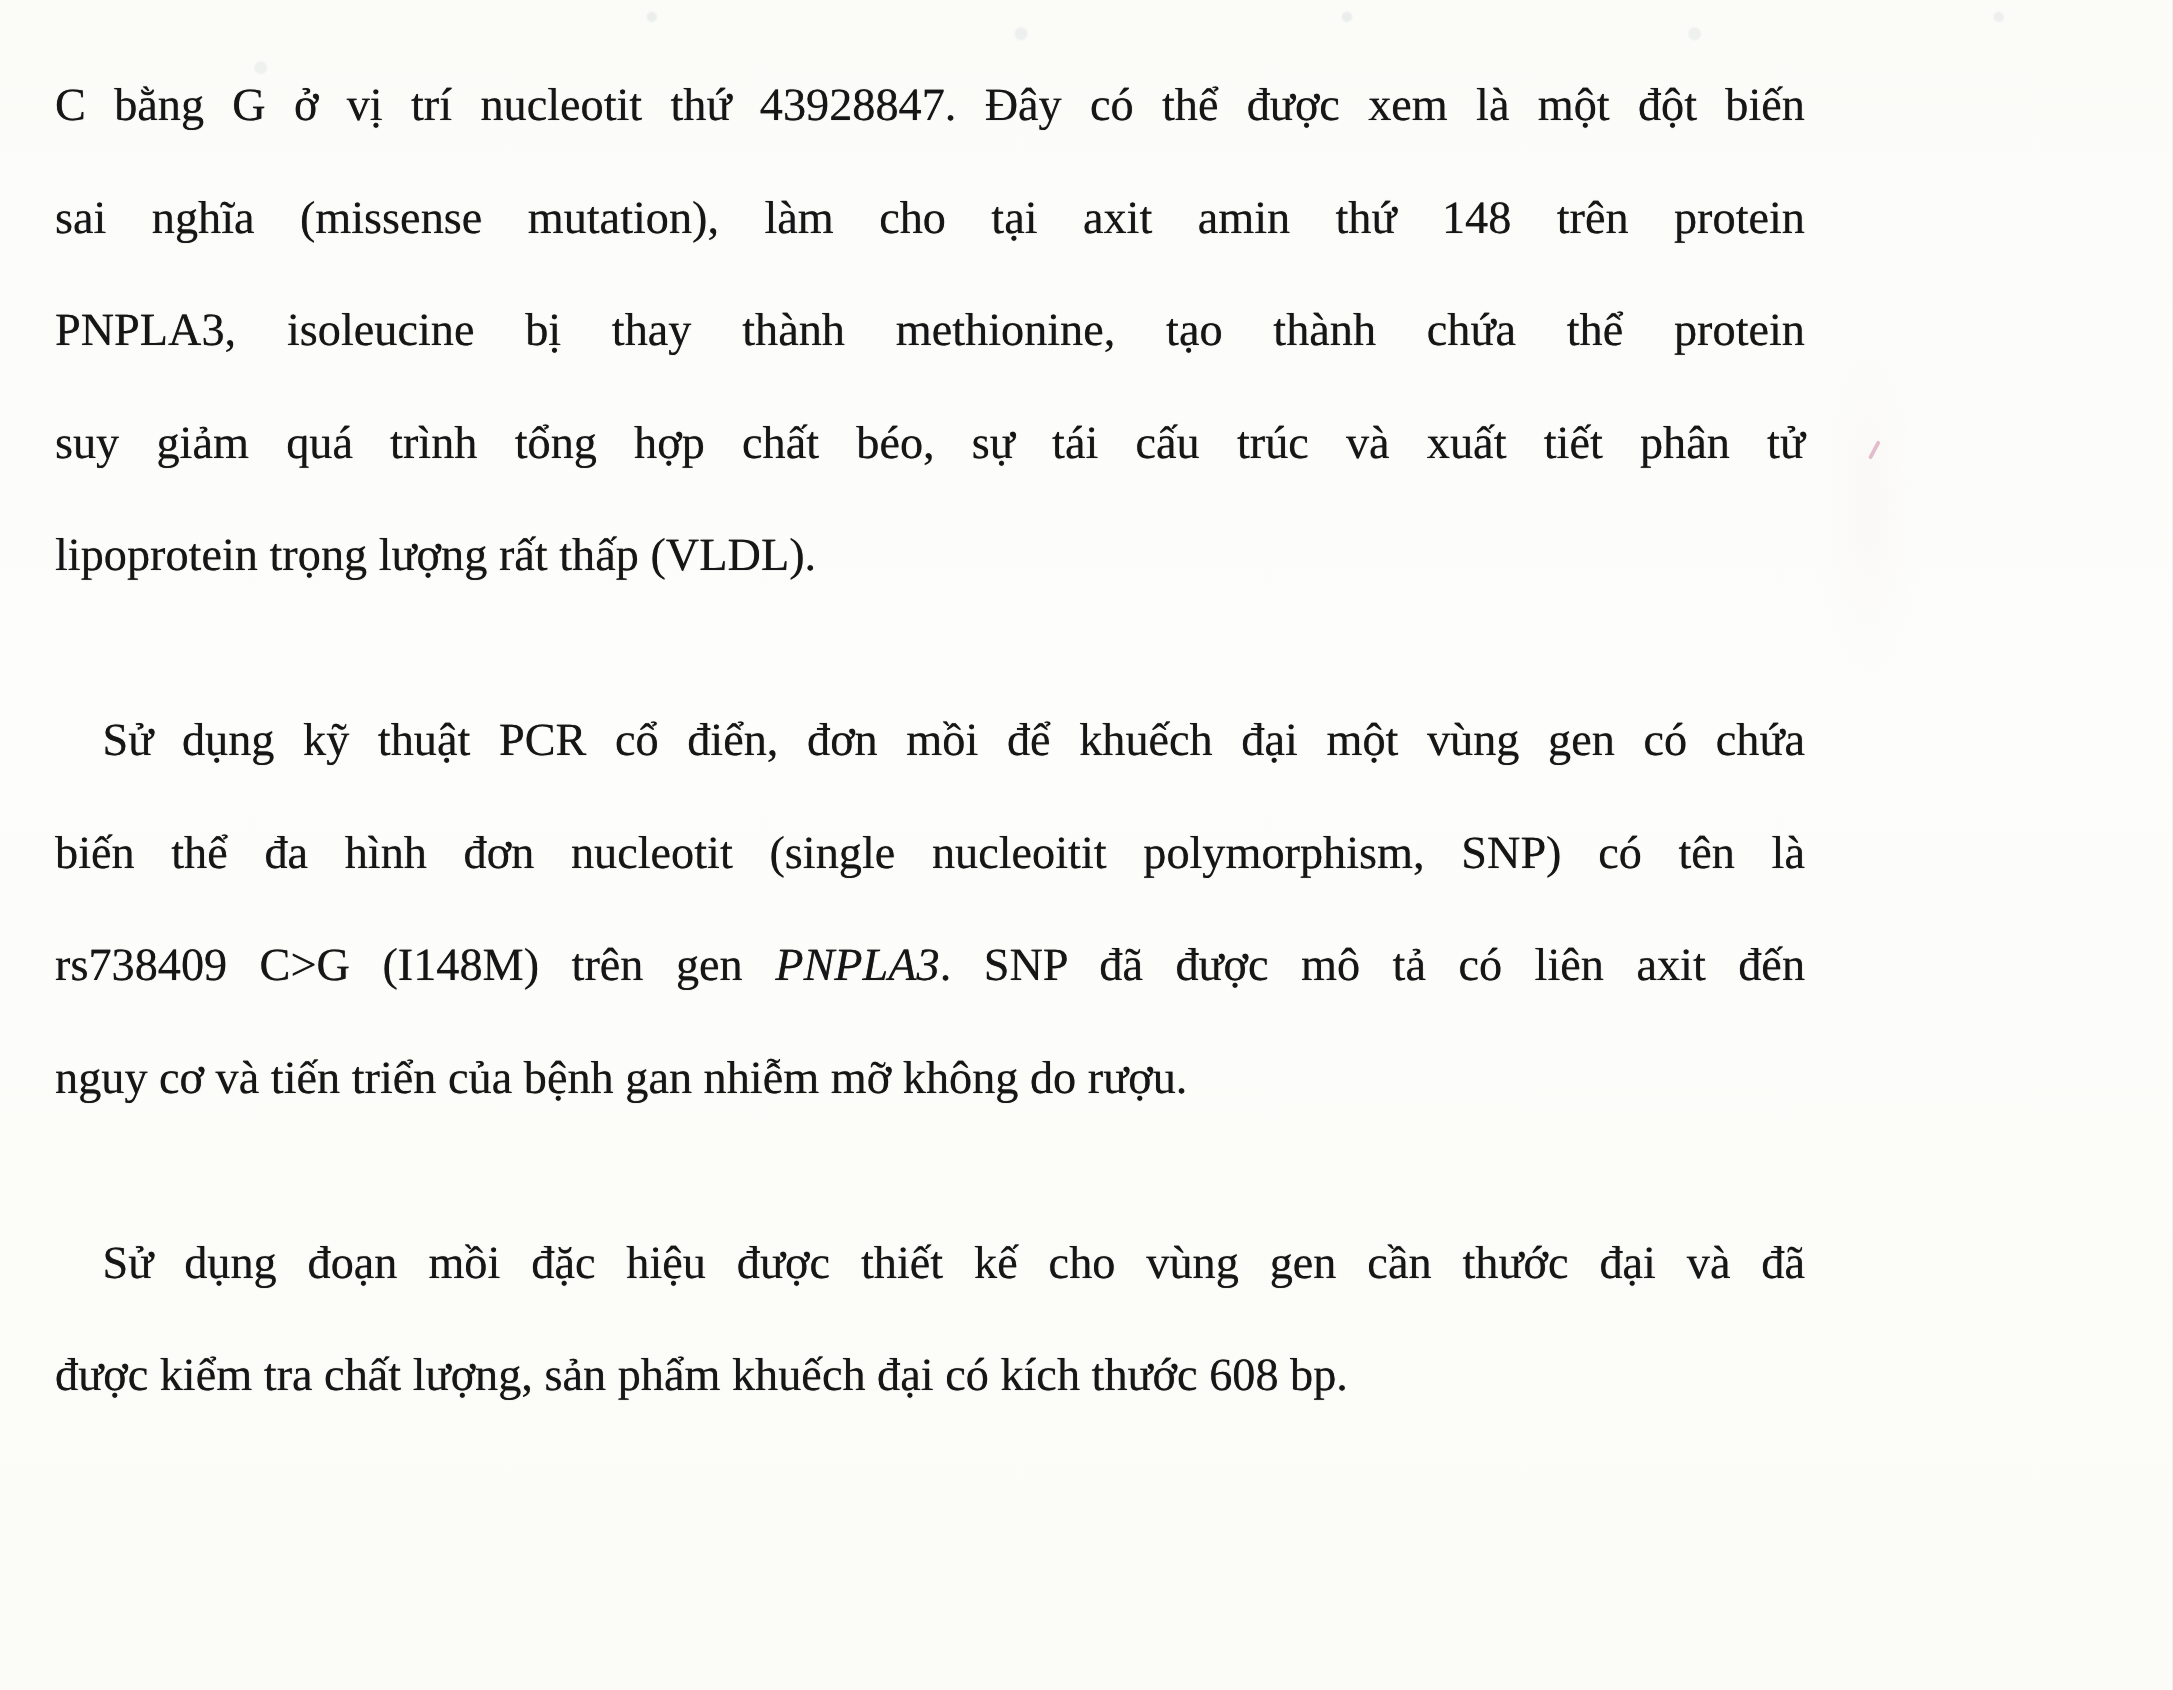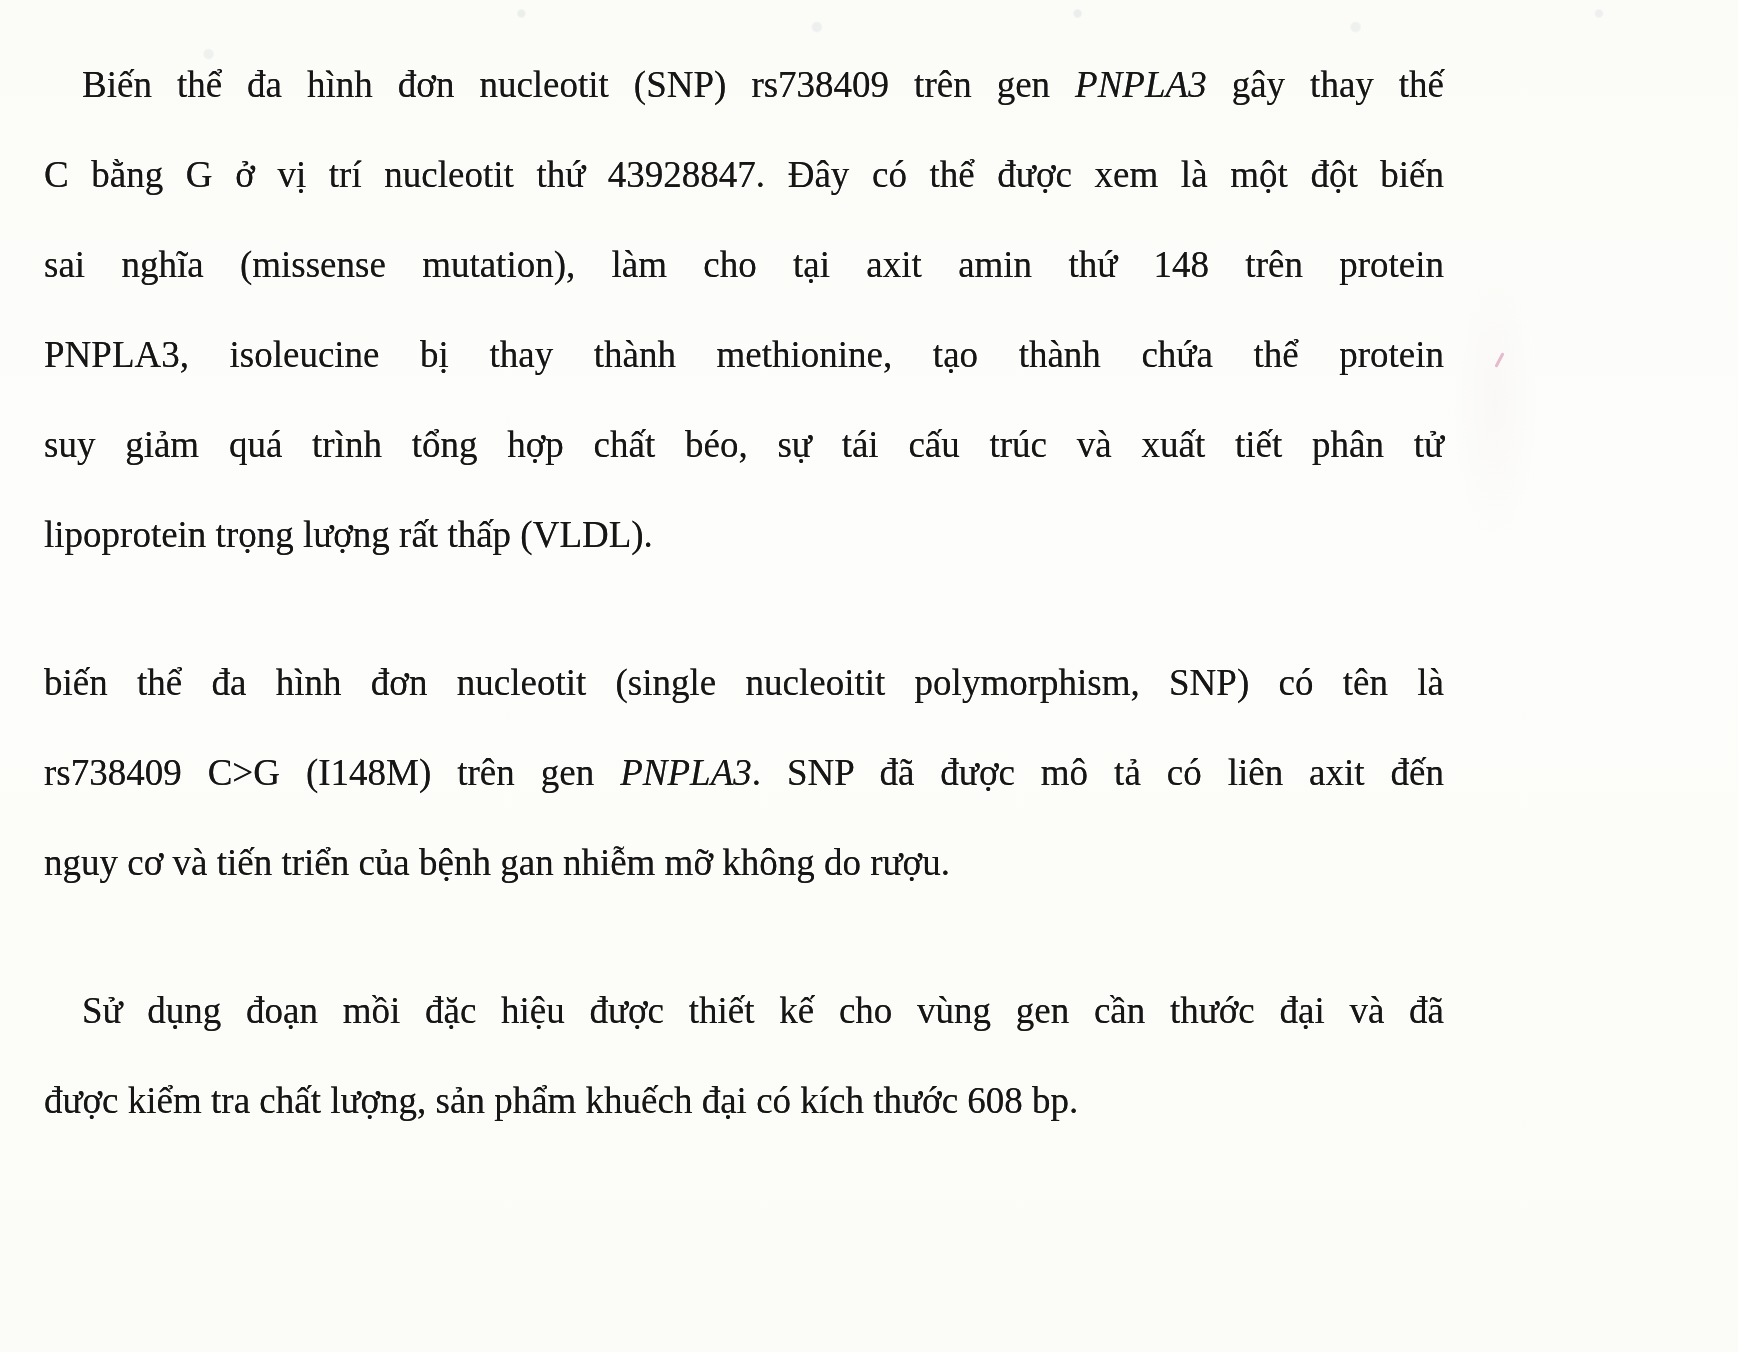--- a/index.html
+++ b/index.html
@@ -69,29 +69,29 @@
 </head>
 <body>
 
 <div class="page">
   <div class="scan-noise"></div>
   <div class="artifact-pink"></div>
 
   <div class="textblock">
 
     <div class="para">
-      <div class="line j indent"><span>Biến thể đa hình đơn nucleotit (SNP) rs738409 trên gen </span><span class="it">PNPLA3</span><span> gây thay thế</span></div>
       <div class="line j"><span>C bằng G ở vị trí nucleotit thứ 43928847. Đây có thể được xem là một đột biến</span></div>
       <div class="line j"><span>sai nghĩa (missense mutation), làm cho tại axit amin thứ 148 trên protein</span></div>
       <div class="line j"><span>PNPLA3, isoleucine bị thay thành methionine, tạo thành chứa thể protein</span></div>
       <div class="line j"><span>suy giảm quá trình tổng hợp chất béo, sự tái cấu trúc và xuất tiết phân tử</span></div>
       <div class="line"><span>lipoprotein trọng lượng rất thấp (VLDL).</span></div>
     </div>
 
     <div class="para">
+      <div class="line j indent"><span>Sử dụng kỹ thuật PCR cổ điển, đơn mồi để khuếch đại một vùng gen có chứa</span></div>
       <div class="line j"><span>biến thể đa hình đơn nucleotit (single nucleoitit polymorphism, SNP) có tên là</span></div>
       <div class="line j"><span>rs738409 C&gt;G (I148M) trên gen </span><span class="it">PNPLA3</span><span>. SNP đã được mô tả có liên axit đến</span></div>
       <div class="line"><span>nguy cơ và tiến triển của bệnh gan nhiễm mỡ không do rượu.</span></div>
     </div>
 
     <div class="para">
       <div class="line j indent"><span>Sử dụng đoạn mồi đặc hiệu được thiết kế cho vùng gen cần thước đại và đã</span></div>
       <div class="line"><span>được kiểm tra chất lượng, sản phẩm khuếch đại có kích thước 608 bp.</span></div>
     </div>
 

